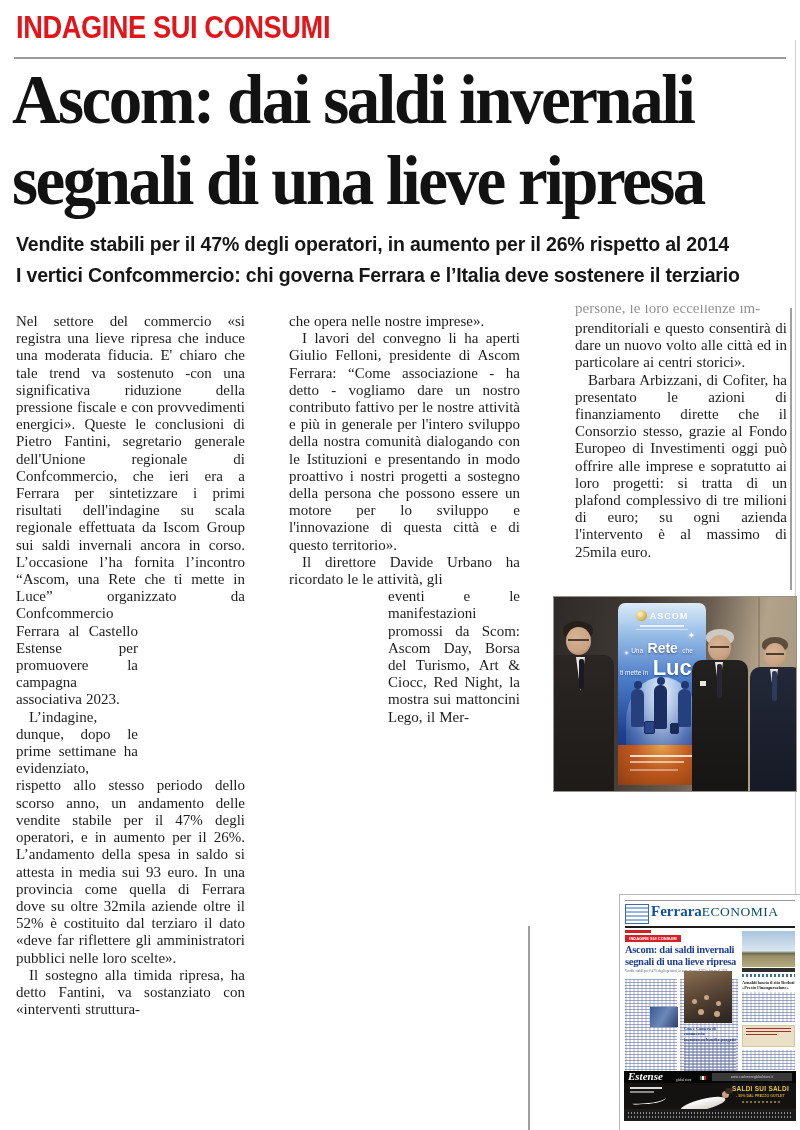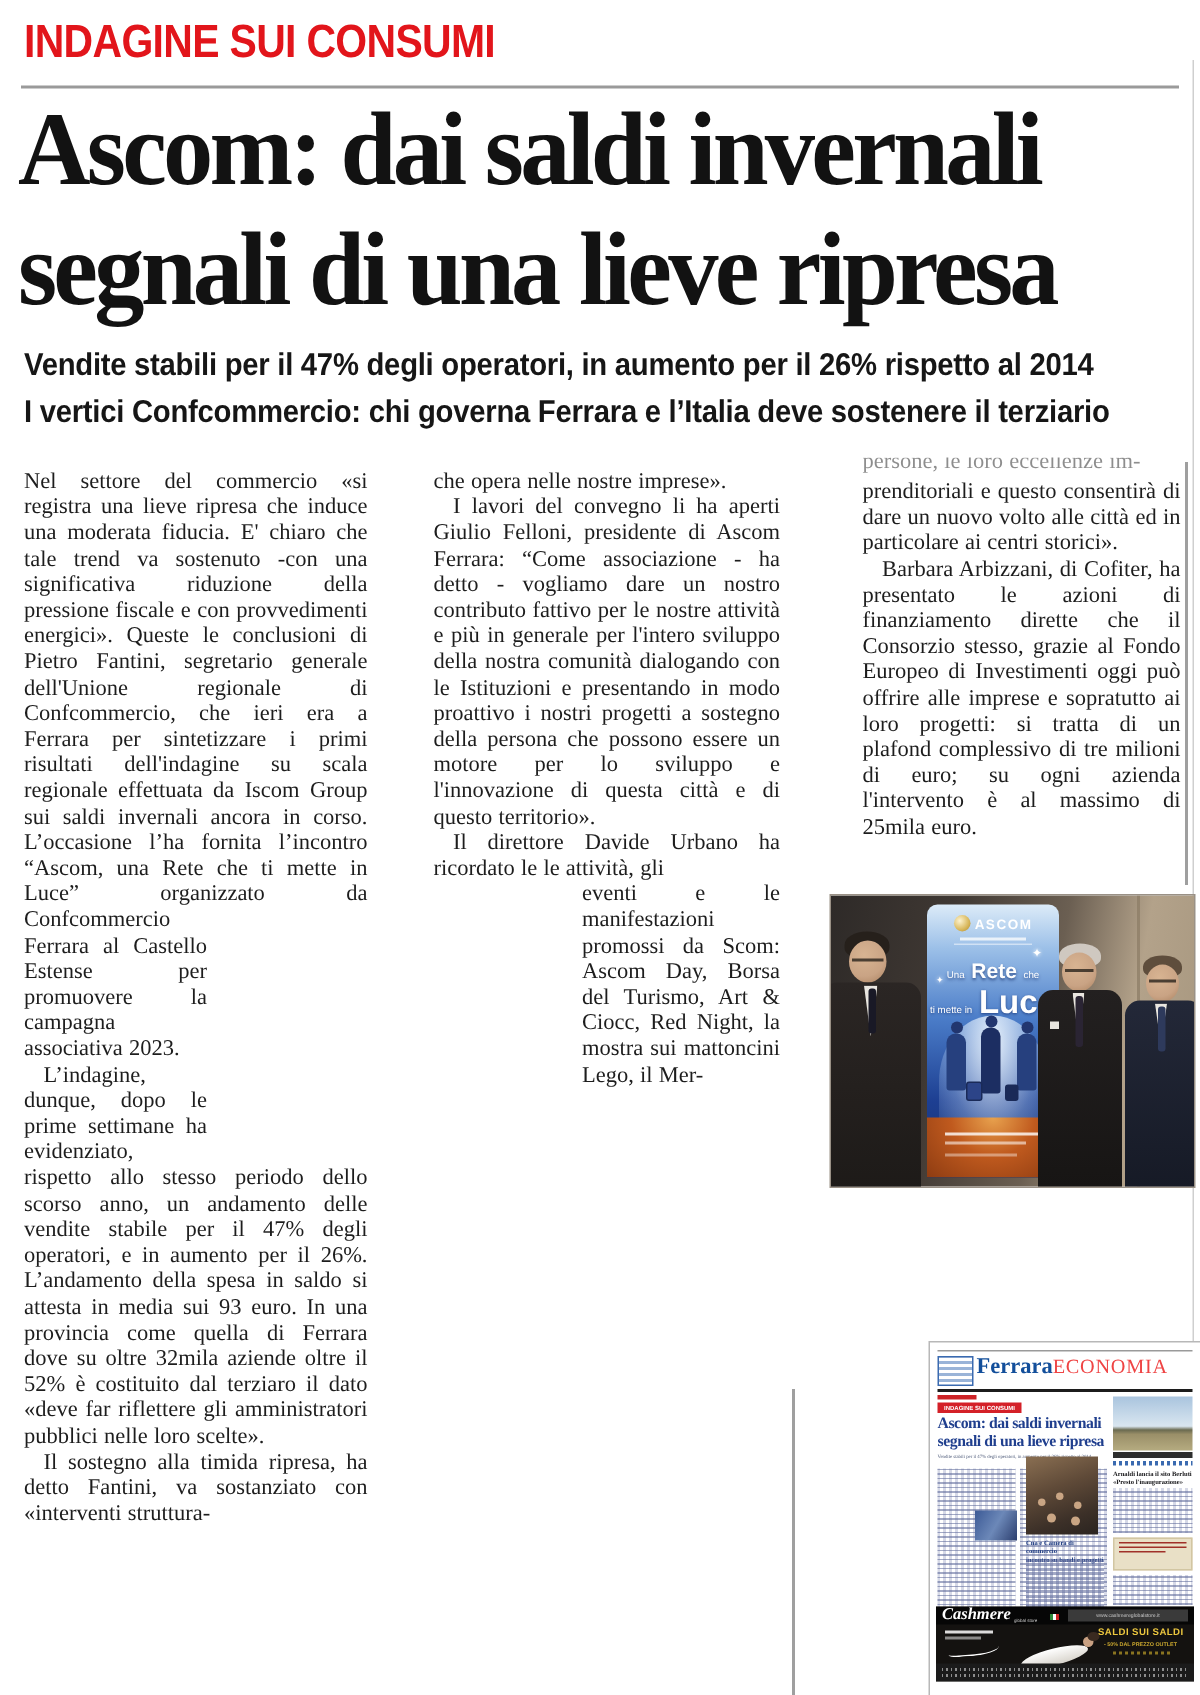--- a/index.html
+++ b/index.html
@@ -64,21 +64,21 @@
   .tie{position:absolute;width:5px;border-radius:2px;}
 
   
   .mini{left:619px;top:894px;width:180px;height:236px;background:#fff;border:1px solid #b8b8b8;
         box-shadow:4px 4px 3px rgba(0,0,0,.18);overflow:hidden;}
   .m-topline{left:5px;top:5px;width:170px;height:1px;background:#9a9a9a;}
   .m-logobox{left:5px;top:9px;width:22px;height:18px;border:1px solid #3a6ab0;
              background:repeating-linear-gradient(0deg,#fff 0 2px,#9ab4d8 2px 4px);}
   .m-mast{left:31px;top:7px;white-space:nowrap;font-family:"Liberation Serif",serif;}
   .m-mast .b{font-weight:bold;font-size:15px;color:#134f9b;}
-  .m-mast .l{font-size:13.5px;color:#ef4444;letter-spacing:.5px;}
+  .m-mast .l{font-size:13.5px;color:#0c4a6e;letter-spacing:.5px;}
   .m-blackrule{left:5px;top:31px;width:170px;height:2px;background:#1c1c1c;}
   .m-redstrip{left:5px;top:35px;width:26px;height:3px;background:#cc2226;}
   .m-kicker{left:5px;top:40px;width:56px;height:7px;background:#d42028;color:#fff;
             font-family:"Liberation Sans",sans-serif;font-weight:bold;font-size:4px;line-height:7px;text-align:center;white-space:nowrap;overflow:hidden;}
   .m-headline{left:5px;top:49px;width:118px;font-weight:bold;font-size:10.5px;line-height:11.5px;
               color:#203f8e;letter-spacing:-.3px;}
   .m-subhead{left:5px;top:74px;width:116px;font-size:3.2px;line-height:4px;color:#55617e;overflow:hidden;height:5px;}
   .m-photo1{left:122px;top:36px;width:53px;height:36px;overflow:hidden;
             background:linear-gradient(#a9c4de 0%,#d9e6f0 55%,#6a6a50 62%,#9a8f68 70%,#b5ab80 100%);}
   .m-cap1{left:122px;top:73px;width:53px;height:4px;background:#2e2e2e;}
@@ -263,21 +263,21 @@
     </div>
     <div class="tx" style="left:64px;top:144px;width:52px;height:56px;"></div>
     <div class="abs m-tanbox">
       <i></i>
         <i></i>
         <i style="width:60%;"></i>
     </div>
 
     <div class="abs ad">
       <div class="ad-bar"></div>
-      <div class="ad-brand">Cashmere</div>
+      <div class="ad-brand">Estense</div>
       <div class="ad-sub">global store</div>
       <div class="flag"></div>
       <div class="ad-url">www.cashmereglobalstore.it</div>
       <div class="ad-linewhite" style="left:6px;top:16px;width:32px;"></div>
       <div class="ad-linewhite" style="left:6px;top:20px;width:24px;opacity:.6;"></div>
       <div class="ad-script"></div>
       <div class="woman-body"></div>
       <div class="woman-head"></div>
       <div class="woman-hair"></div>
       <div class="promo1">SALDI SUI SALDI</div>

